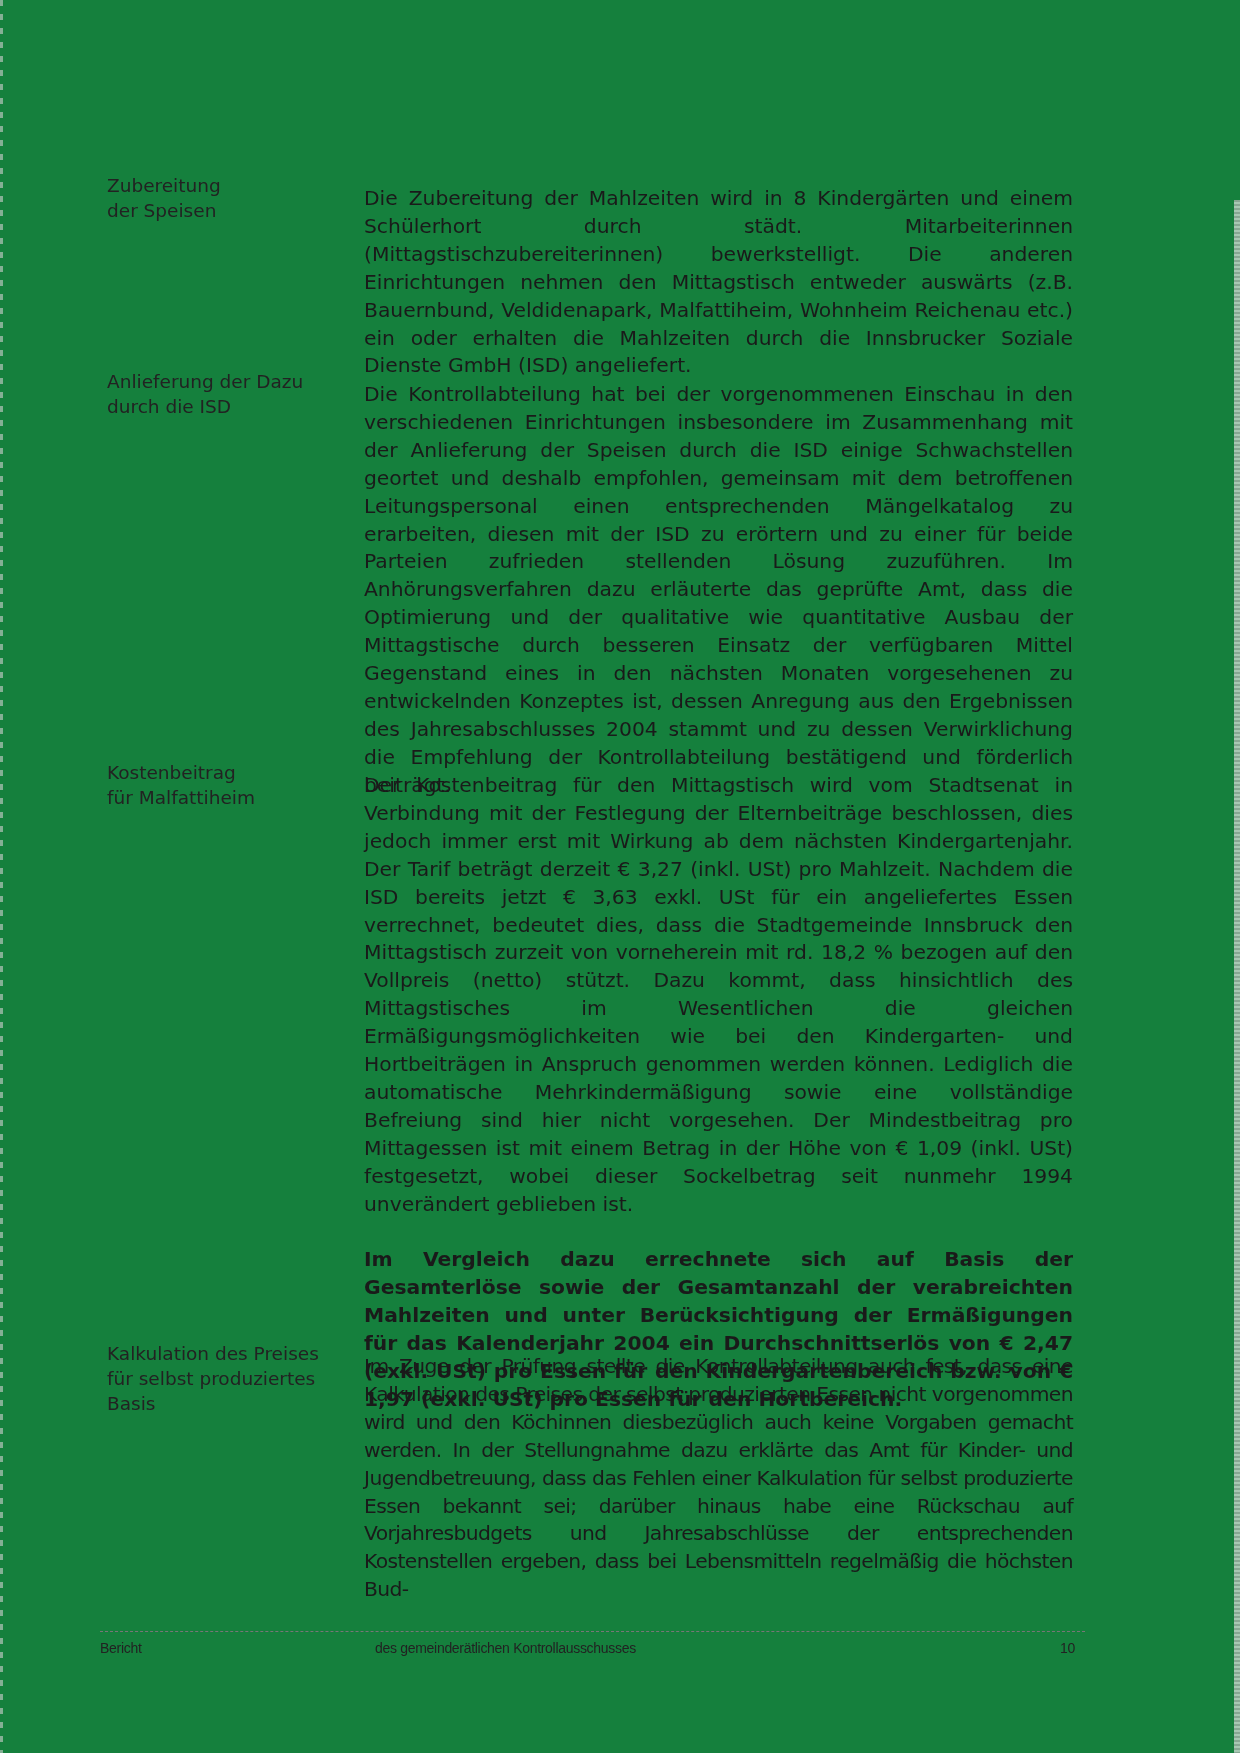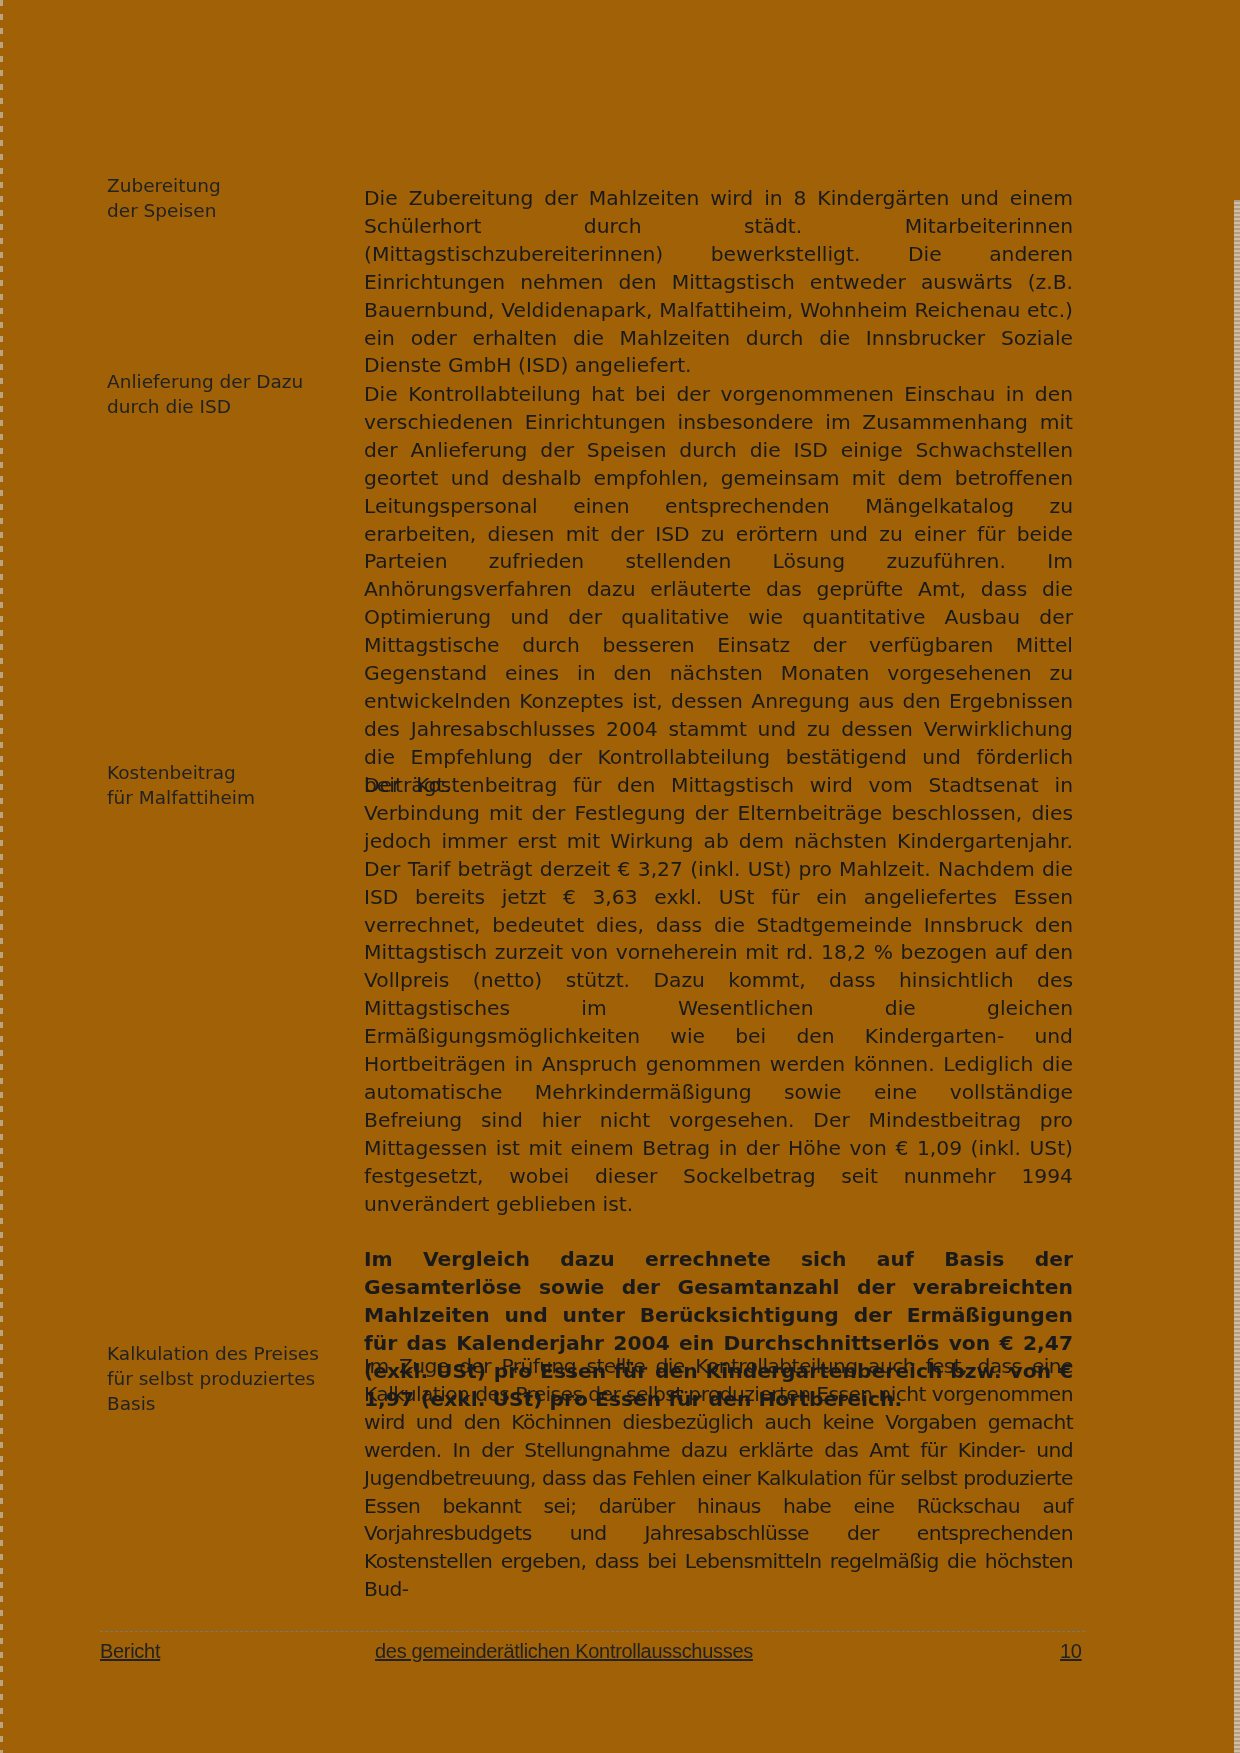--- a/index.html
+++ b/index.html
@@ -1,32 +1,32 @@
 <!DOCTYPE html>
 <html><head>
 <meta charset="utf-8">
 <style>
   html, body { margin:0; padding:0; background:#ffffff; }
   body { width:1240px; height:1753px; position:relative; overflow:hidden;
          font-family:"DejaVu Sans", "Liberation Sans", sans-serif; color:#1a1a1a; }
-  .page { position:absolute; left:0; top:0; width:1240px; height:1753px; background:#a16207; }
+  .page { position:absolute; left:0; top:0; width:1240px; height:1753px; background:#15803d; }
   .scan-left { position:absolute; left:0; top:0; width:3px; height:1753px;
     background:repeating-linear-gradient(to bottom,#cfcfcf 0 6px,transparent 6px 14px); opacity:.6; }
   .scan-right { position:absolute; right:0; top:200px; width:6px; height:1553px;
     background:repeating-linear-gradient(to bottom,#b8b8b8 0 2px,#e6e6e6 2px 4px); opacity:.7; }
   .section { position:absolute; left:0; width:1240px; }
   .label { position:absolute; left:107px; width:220px; font-size:18.5px; line-height:25px; color:#222; }
   .body { position:absolute; left:352px; width:733px; font-size:20.3px; line-height:27.9px;
           text-align:justify; color:#1a1a1a; }
   .body p { margin:12px; }
   .body p + p { margin-top:27.9px;font-weight:bold; }
   .footer-rule { position:absolute; left:100px; top:1631px; width:985px; height:0;
                  border-top:1.5px dashed #777; }
-  .footer { position:absolute; top:1640px; font-size:20px; color:#222;
-            font-family:"Liberation Sans", sans-serif; letter-spacing:-0.3px;text-decoration:underline; }
+  .footer { position:absolute; top:1640px; font-size:14px; color:#222;
+            font-family:"Liberation Sans", sans-serif; letter-spacing:-0.3px; }
   .f-left { left:100px; }
   .f-center { left:375px; }
   .f-right { left:1060px; }
   .condensed { letter-spacing:-0.6px; }
 </style>
 </head>
 <body>
 
 <div class="page">
   <div class="scan-left"></div>

